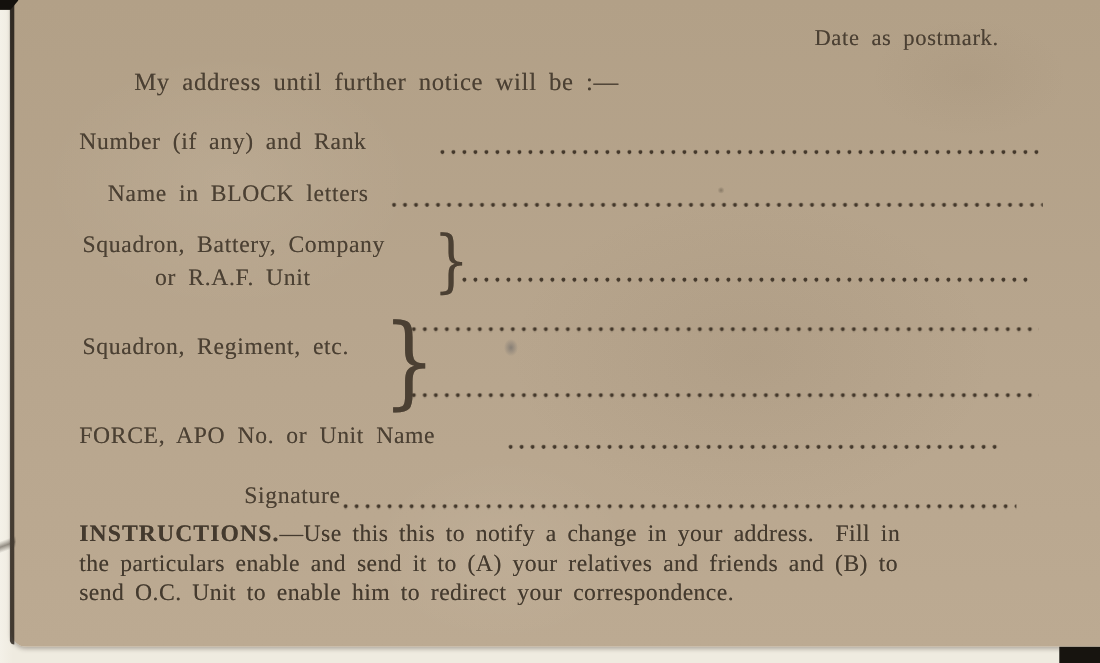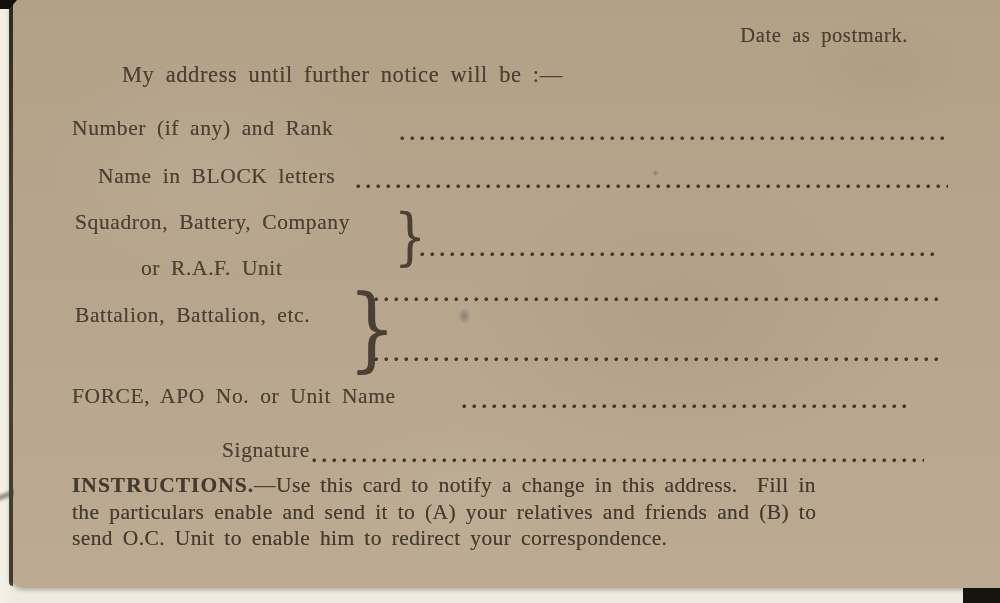--- a/index.html
+++ b/index.html
@@ -105,37 +105,37 @@
 
     <div class="txt" style="left:62px; top:116px;">Number (if any) and Rank</div>
 
     <div class="txt heading">My address until further notice will be :—</div>
     <div class="dots" style="left:390px; top:136px; width:548px;"></div>
 
     <div class="txt" style="left:62px; top:164px;margin-left:26px;">Name in BLOCK letters</div>
     <div class="dots" style="left:346px; top:184px; width:592px;"></div>
 
     <div class="txt" style="left:65px; top:210px;">Squadron, Battery, Company</div>
-    <div class="txt" style="left:131px; top:240px;margin-top:16px;">or R.A.F. Unit</div>
+    <div class="txt" style="left:131px; top:240px;">or R.A.F. Unit</div>
     <div class="brace brace-squadron">}</div>
     <div class="dots" style="left:410px; top:252px; width:520px;"></div>
 
-    <div class="txt" style="left:65px; top:303px;">Battalion, Battalion, etc.</div>
+    <div class="txt" style="left:65px; top:303px;">Squadron, Regiment, etc.</div>
     <div class="brace brace-battalion">}</div>
     <div class="dots" style="left:364px; top:297px; width:570px;"></div>
     <div class="dots" style="left:364px; top:357px; width:570px;"></div>
 
     <div class="txt" style="left:62px; top:384px;">FORCE, APO No. or Unit Name</div>
     <div class="dots" style="left:452px; top:404px; width:446px;"></div>
 
     <div class="txt" style="left:212px; top:438px;">Signature</div>
     <div class="dots" style="left:302px; top:458px; width:612px;"></div>
 
     <div class="instructions">
-      <div class="line"><span class="bold">INSTRUCTIONS.</span><span>—Use this card to notify a change in this address.  Fill in</span></div>
+      <div class="line"><span class="bold">INSTRUCTIONS.</span><span>—Use this this to notify a change in your address.  Fill in</span></div>
       <div class="line">the particulars enable and send it to (A) your relatives and friends and (B) to</div>
       <div class="line">send O.C. Unit to enable him to redirect your correspondence.</div>
     </div>
 
     <div class="smudge"></div>
     <div class="speck"></div>
   </div>
 
   <div class="card-left-edge"></div>
   <div class="corner-mark-tl"></div>

